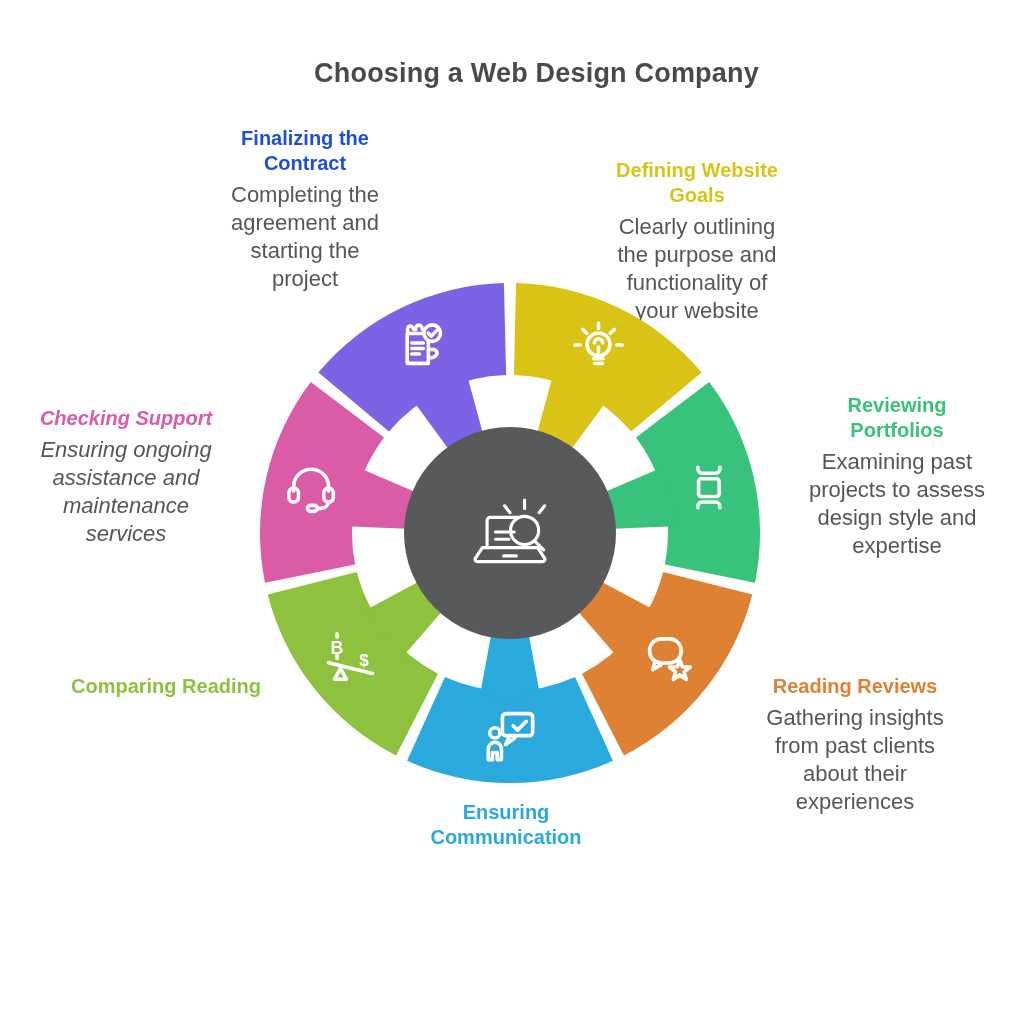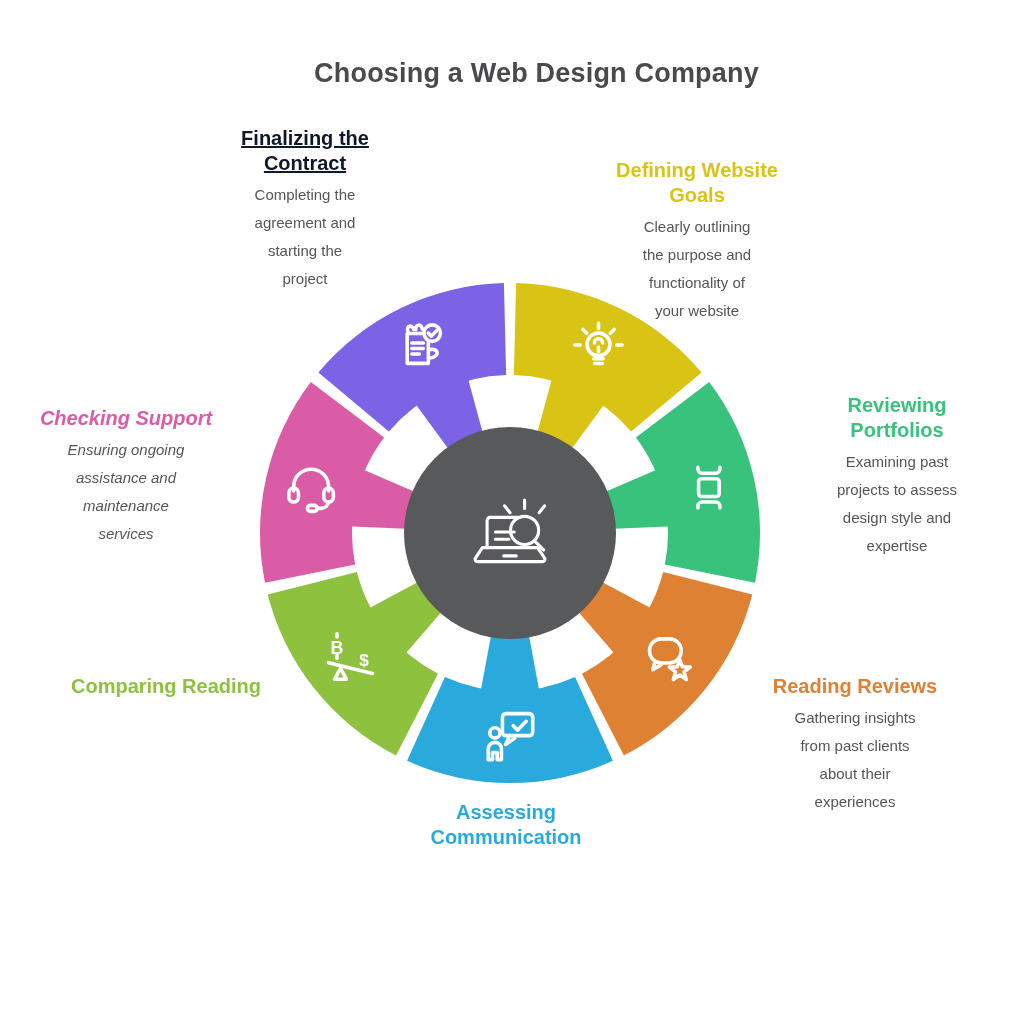--- a/index.html
+++ b/index.html
@@ -9,36 +9,36 @@
   }
   .title{
     position:absolute;left:0;top:58px;width:1017px;text-align:center;
     font-size:27px;font-weight:bold;color:#4A4A4C;letter-spacing:0.2px;padding-left:28px;
   }
   .label-block{position:absolute;text-align:center;}
   .step-heading{
     font-size:20px;font-weight:bold;line-height:25px;white-space:pre-line;margin-bottom:5px;
   }
   .step-body{
-    font-size:15px;color:#55565A;line-height:28px;white-space:pre-line;
+    font-size:22px;color:#55565A;line-height:28px;white-space:pre-line;
   }
   #wheel-svg{position:absolute;left:230px;top:253px;}
   .ic{stroke:#fff;fill:none;stroke-width:2.6;stroke-linecap:round;stroke-linejoin:round;}
   .ic2{stroke:#fff;fill:none;stroke-width:3;stroke-linecap:round;stroke-linejoin:round;}
   .ictxt{fill:#fff;stroke:none;font-family:"Liberation Sans",sans-serif;}
 </style>
 </head>
 <body>
 
 <div class="stage">
 
   <div class="title">Choosing a Web Design Company</div>
 
   <div class="label-block" style="left:183px;top:126px;width:244px;">
-    <div class="step-heading" style="color: #0f172a; text-decoration: underline;">Finalizing the
+    <div class="step-heading" style="color: #1d4ed8;">Finalizing the
 Contract</div>
     <div class="step-body">Completing the
 agreement and
 starting the
 project</div>
   </div>
 
   <div class="label-block" style="left:575px;top:126px;width:244px;margin-top:32px;">
     <div class="step-heading" style="color: rgb(217, 196, 21);">Defining Website
 Goals</div>
@@ -71,21 +71,21 @@
 
   <div class="label-block" style="left:730px;top:674px;width:250px;">
     <div class="step-heading" style="color: rgb(222, 129, 51);">Reading Reviews</div>
     <div class="step-body">Gathering insights
 from past clients
 about their
 experiences</div>
   </div>
 
   <div class="label-block" style="left:384px;top:800px;width:244px;">
-    <div class="step-heading" style="color: rgb(41, 169, 220);">Assessing
+    <div class="step-heading" style="color: rgb(41, 169, 220);">Ensuring
 Communication</div>
   </div>
 
   <svg id="wheel-svg" width="560" height="560" viewBox="-280 -280 560 560">
     <defs>
       <symbol id="sym-lightbulb-icon" viewBox="0 0 48 48">
         <g class="ic">
           <circle cx="24" cy="20.5" r="8.3"></circle>
           <path d="M21 19.4 a3 3 0 0 1 6 0 M24 22.4 v3.6"></path>
           <path d="M20.6 31 h6.8 M21.2 34.4 h5.6"></path>

